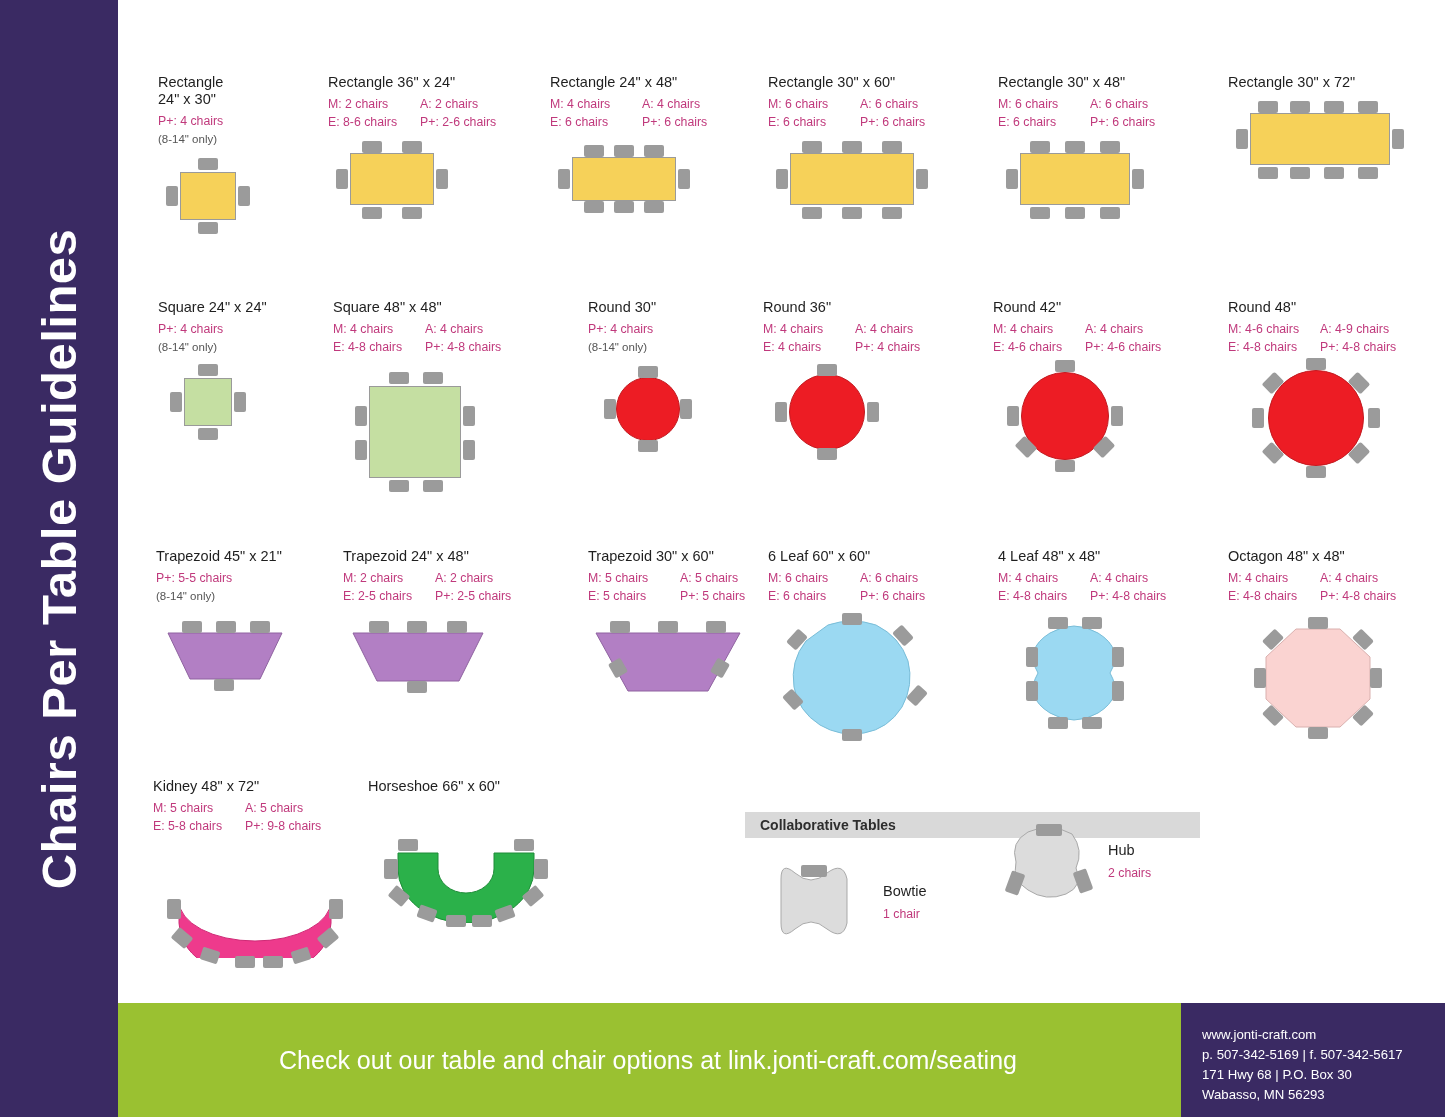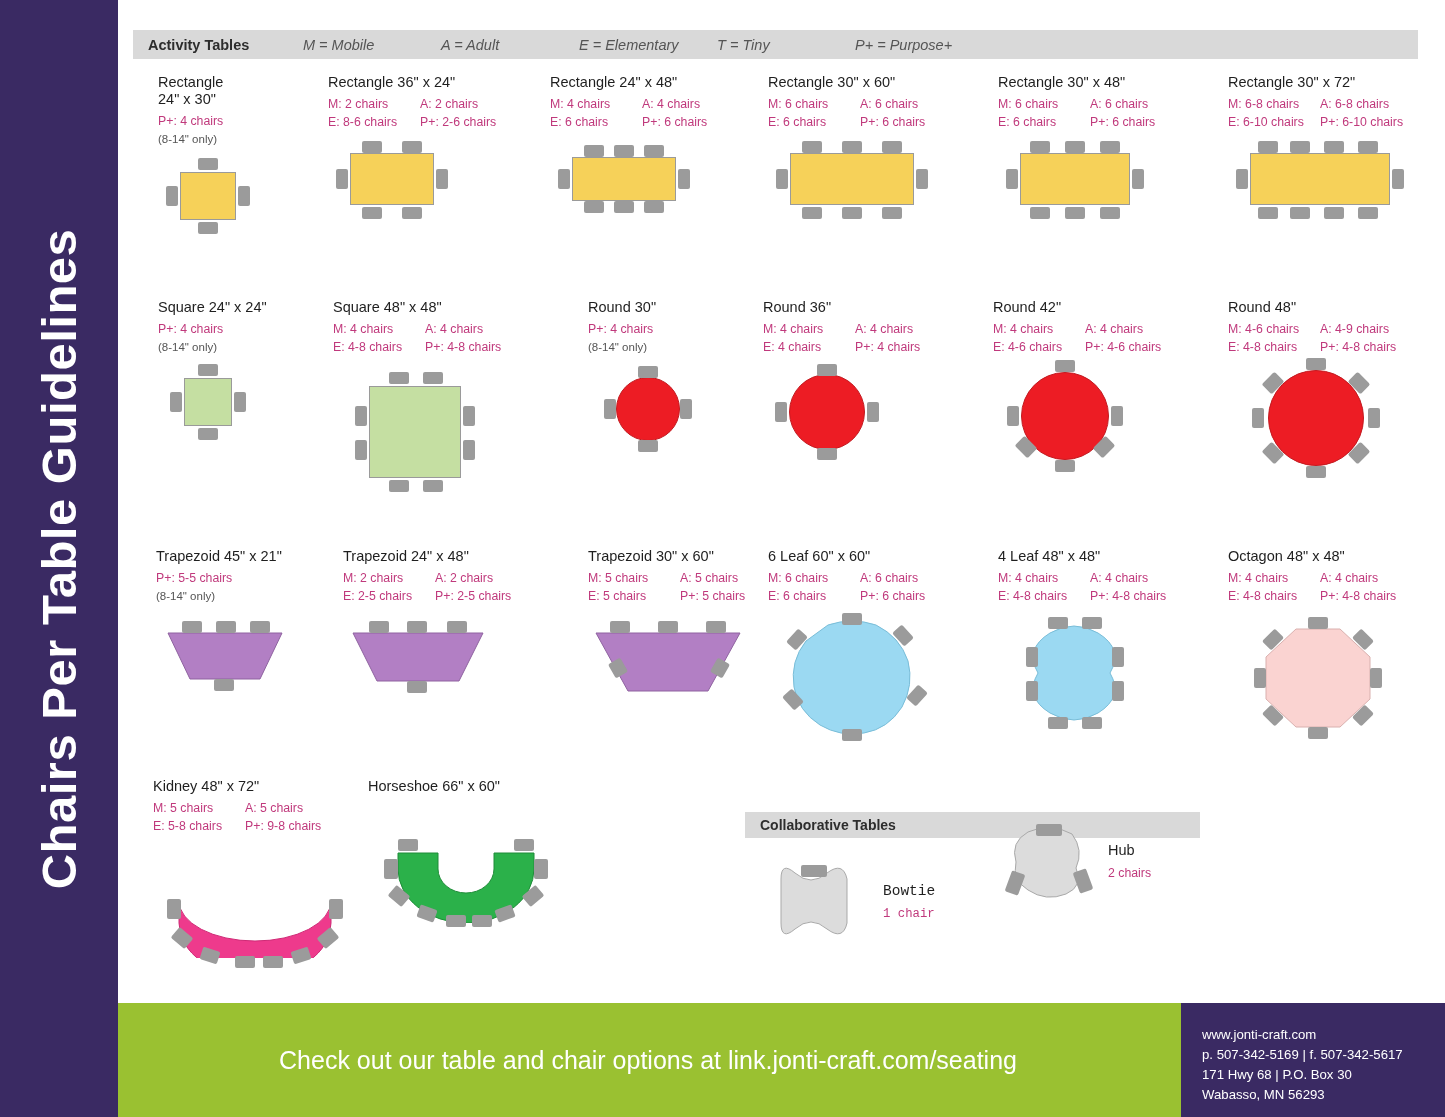--- a/index.html
+++ b/index.html
@@ -172,28 +172,20 @@
 </style>
 </head>
 <body>
 
 <div class="left-banner">
   <div class="left-banner-text">Chairs Per Table Guidelines</div>
 </div>
 
 <div class="content">
 
-  <div class="legend-bar">
-    <div class="legend-title">Activity Tables</div>
-    <div class="legend-item">M = Mobile</div>
-    <div class="legend-item">A = Adult</div>
-    <div class="legend-item">E = Elementary</div>
-    <div class="legend-item">T = Tiny</div>
-    <div class="legend-item">P+ = Purpose+</div>
-  </div>
 
   <div class="entry" style="left:40px; top:74px;">
     <div class="entry-title">Rectangle
 24" x 30"</div>
     <div class="specs">
       <div class="spec-row">
           <span class="spec-col-a">P+: 4 chairs</span>
         </div>
       <div class="spec-row">
           <span class="spec-col-a note">(8-14" only)</span>
@@ -301,30 +293,20 @@
       <div class="chair" style="left:67px; top:2px; width:20px; height:12px;"></div>
       <div class="chair" style="left:102px; top:2px; width:20px; height:12px;"></div>
       <div class="chair" style="left:32px; top:68px; width:20px; height:12px;"></div>
       <div class="chair" style="left:67px; top:68px; width:20px; height:12px;"></div>
       <div class="chair" style="left:102px; top:68px; width:20px; height:12px;"></div>
     </div>
   </div>
 
   <div class="entry" style="left:1110px; top:74px;">
     <div class="entry-title">Rectangle 30" x 72"</div>
-    <div class="specs">
-      <div class="spec-row">
-          <span class="spec-col-a">M: 6-8 chairs</span>
-          <span class="spec-col-b">A: 6-8 chairs</span>
-        </div>
-      <div class="spec-row">
-          <span class="spec-col-a">E: 6-10 chairs</span>
-          <span class="spec-col-b">P+: 6-10 chairs</span>
-        </div>
-    </div>
     <div class="shape-wrap" style="width:190px;height:90px;">
       <div class="tbl yellow" style="left:22px; top:14px; width:140px; height:52px;"></div>
       <div class="chair" style="left:8px; top:30px; width:12px; height:20px;"></div>
       <div class="chair" style="left:164px; top:30px; width:12px; height:20px;"></div>
       <div class="chair" style="left:30px; top:2px; width:20px; height:12px;"></div>
       <div class="chair" style="left:62px; top:2px; width:20px; height:12px;"></div>
       <div class="chair" style="left:96px; top:2px; width:20px; height:12px;"></div>
       <div class="chair" style="left:130px; top:2px; width:20px; height:12px;"></div>
       <div class="chair" style="left:30px; top:68px; width:20px; height:12px;"></div>
       <div class="chair" style="left:62px; top:68px; width:20px; height:12px;"></div>
@@ -656,21 +638,21 @@
       <div class="chair" style="left:78px; top:112px; width:20px; height:12px;"></div>
       <div class="chair" style="left:104px; top:112px; width:20px; height:12px;"></div>
     </div>
   </div>
 
   <div class="collab-bar">
     <span>Collaborative Tables</span>
   </div>
 
   <div class="collab-item" style="left:655px; top:865px;">
-    <div style="position:relative; width:230px; height:80px;font-family:Liberation Mono, monospace;">
+    <div style="position:relative; width:230px; height:80px;">
       <svg width="110" height="76" style="position:absolute; left:0; top:0;">
         <path d="M22,8 Q38,22 54,8 Q70,-4 74,14 L74,58 Q70,76 54,64 Q38,50 22,64 Q8,76 8,58 L8,14 Q8,-4 22,8 Z" fill="#dcdcdc" stroke="#a9a9a9" stroke-width="1"></path>
       </svg>
       <div class="chair" style="position:absolute; left:28px; top:0px; width:26px; height:12px;"></div>
       <div class="collab-name" style="position:absolute; left:110px; top:18px;">Bowtie</div>
       <div class="collab-spec" style="position:absolute; left:110px; top:38px;">1 chair</div>
     </div>
   </div>
 
   <div class="collab-item" style="left:880px; top:820px;">

